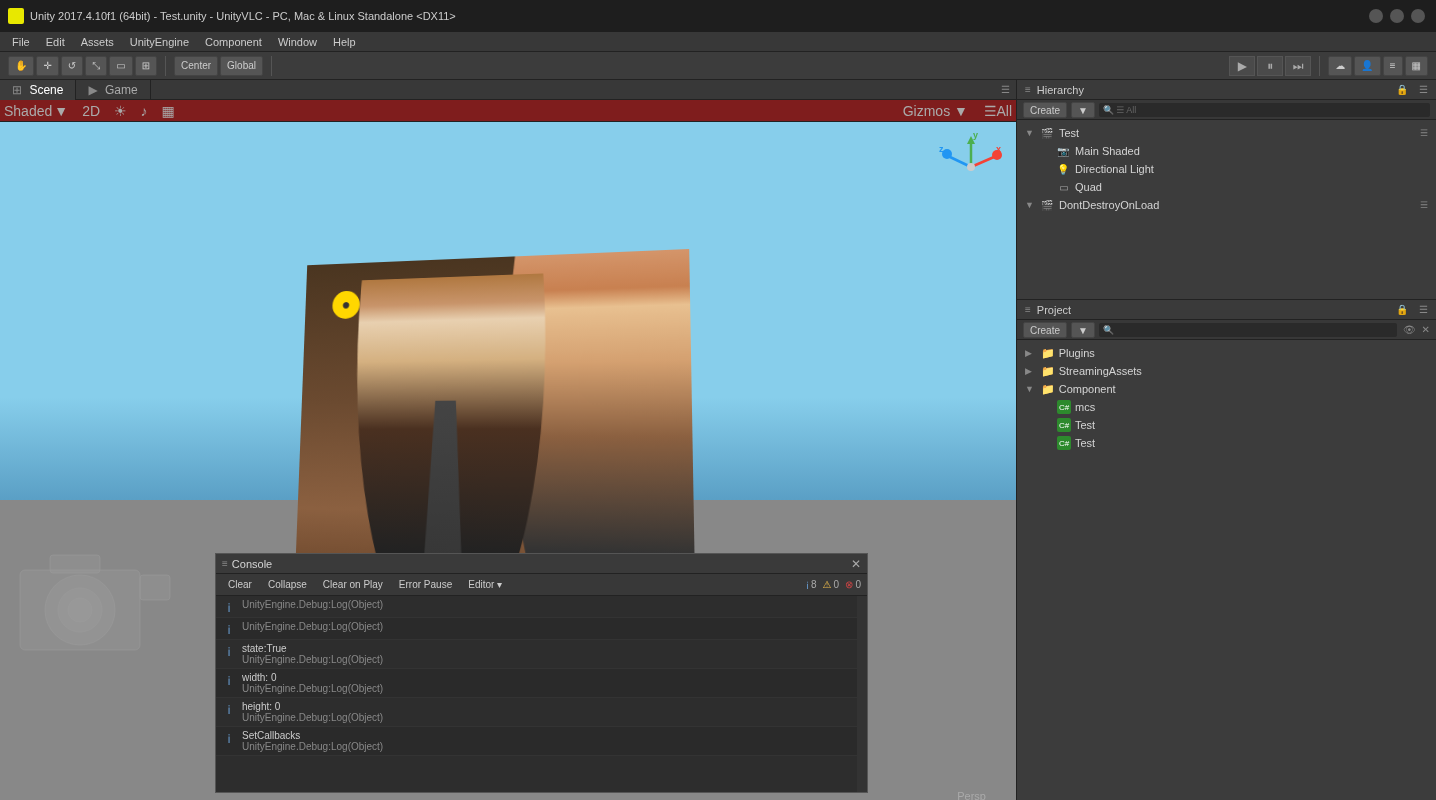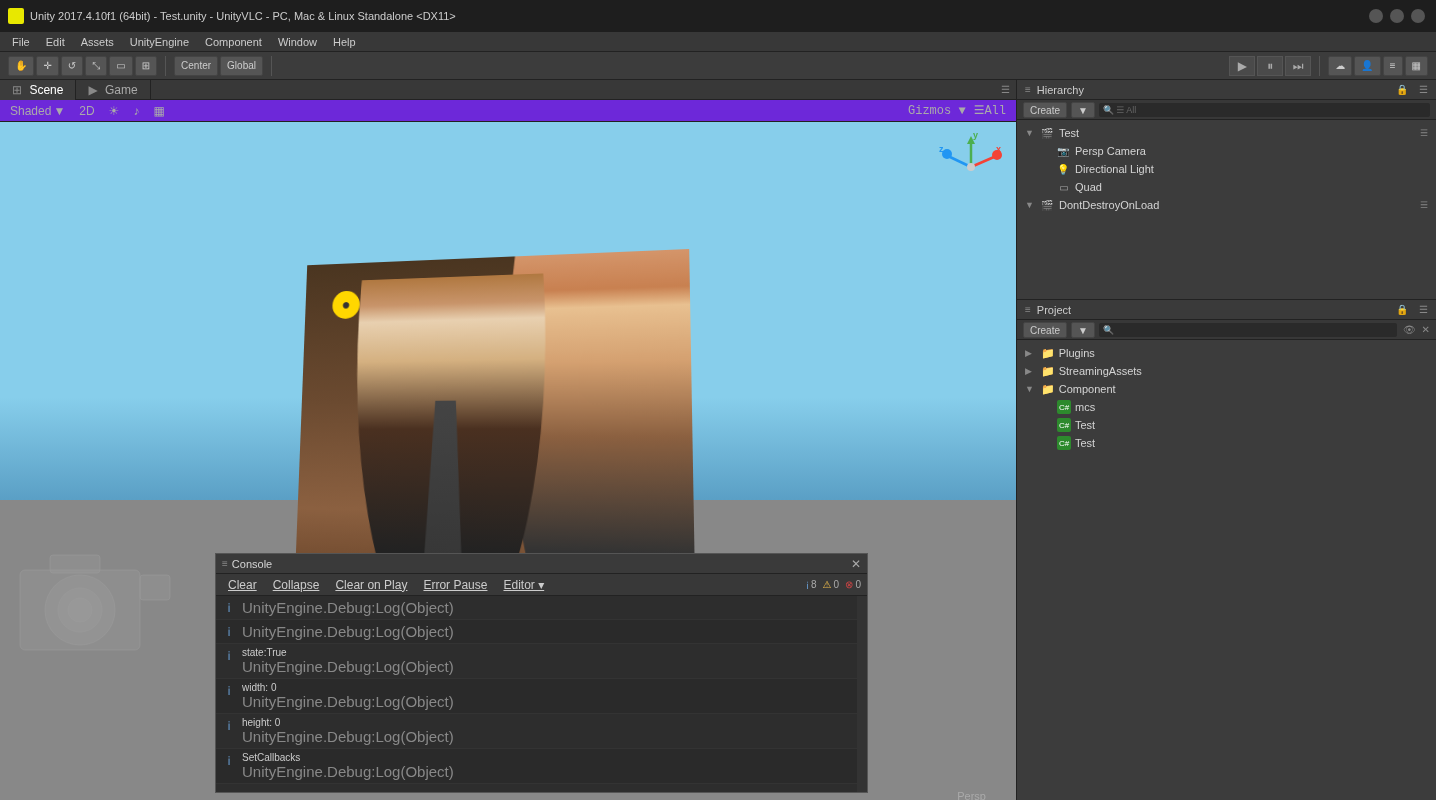--- a/index.html
+++ b/index.html
@@ -128,28 +128,28 @@
     .viewport-tab.active {
       background: #3c3c3c;
       color: #fff;
     }
     .viewport-tab-icon {
       margin-right: 4px;
       color: #888;
     }
 
     #scene-toolbar {
-      background: #6d28d9;
+      background: #7f1d1d;
       height: 22px;
       display: flex;
       align-items: center;
-      padding: 0 6px;
+      padding: 0 0;
       gap: 6px;
       border-bottom: 1px solid #222;
-      font-size: 12px;
+      font-size: 14px;
     }
     .scene-toolbar-item {
       color: #aaa;
       cursor: pointer;
       padding: 0 4px;
       display: flex;
       align-items: center;
       gap: 2px;
     }
 
@@ -381,26 +381,25 @@
       align-items: center;
       padding: 0 6px;
       gap: 4px;
       border-bottom: 1px solid #222;
     }
     .console-btn {
       background: transparent;
       border: none;
       color: #ccc;
       padding: 0 6px;
-      font-size: 12px;
+      font-size: 10px;
       cursor: pointer;
       height: 18px;
       display: flex;
       align-items: center;
-      text-decoration: underline;
     }
     .console-count {
       display: flex;
       align-items: center;
       gap: 2px;
       font-size: 10px;
       color: #aaa;
       margin-left: auto;
     }
     .count-badge {
@@ -436,21 +435,21 @@
     .console-icon.info { color: #6699cc; }
     .console-text {
       flex: 1;
     }
     .console-text .line1 {
       color: #ccc;
       font-size: 10px;
     }
     .console-text .line2 {
       color: #888;
-      font-size: 15px;
+      font-size: 10px;
     }
     #console-scrollbar {
       width: 10px;
       background: #333;
     }
     .console-close-btn {
       background: transparent;
       border: none;
       color: #aaa;
       cursor: pointer;
@@ -566,21 +565,21 @@
 
     <div id="scene-toolbar">
       <span class="scene-toolbar-item">
         <span>Shaded</span>
         <span>▼</span>
       </span>
       <span class="scene-toolbar-item">2D</span>
       <span class="scene-toolbar-item">☀</span>
       <span class="scene-toolbar-item">♪</span>
       <span class="scene-toolbar-item">▦</span>
-      <div style="margin-left:auto; display:flex; align-items:center;font-family:Liberation Mono, monospace;">
+      <div style="margin-left:auto; display:flex; gap:8px; align-items:center;">
         <span class="scene-toolbar-item">Gizmos ▼</span>
         <span class="scene-toolbar-item">☰All</span>
       </div>
     </div>
 
     <div id="scene-view">
 
       <div class="scene-ground"></div>
 
       <div class="camera-shape">
@@ -665,21 +664,21 @@
         <div class="hierarchy-item">
           <span class="hierarchy-arrow">▼</span>
           <span class="hierarchy-icon" style="color:#c8c8c8;">🎬</span>
           <span>Test</span>
           <span style="margin-left:auto;color:#888;font-size:9px;">☰</span>
         </div>
 
         <div class="hierarchy-item hierarchy-indent">
           <span class="hierarchy-arrow"> </span>
           <span class="hierarchy-icon" style="color:#aad;">📷</span>
-          <span>Persp Camera</span>
+          <span>Main Shaded</span>
         </div>
 
         <div class="hierarchy-item hierarchy-indent">
           <span class="hierarchy-arrow"> </span>
           <span class="hierarchy-icon" style="color:#ffd;">💡</span>
           <span>Directional Light</span>
         </div>
 
         <div class="hierarchy-item hierarchy-indent">
           <span class="hierarchy-arrow"> </span>

